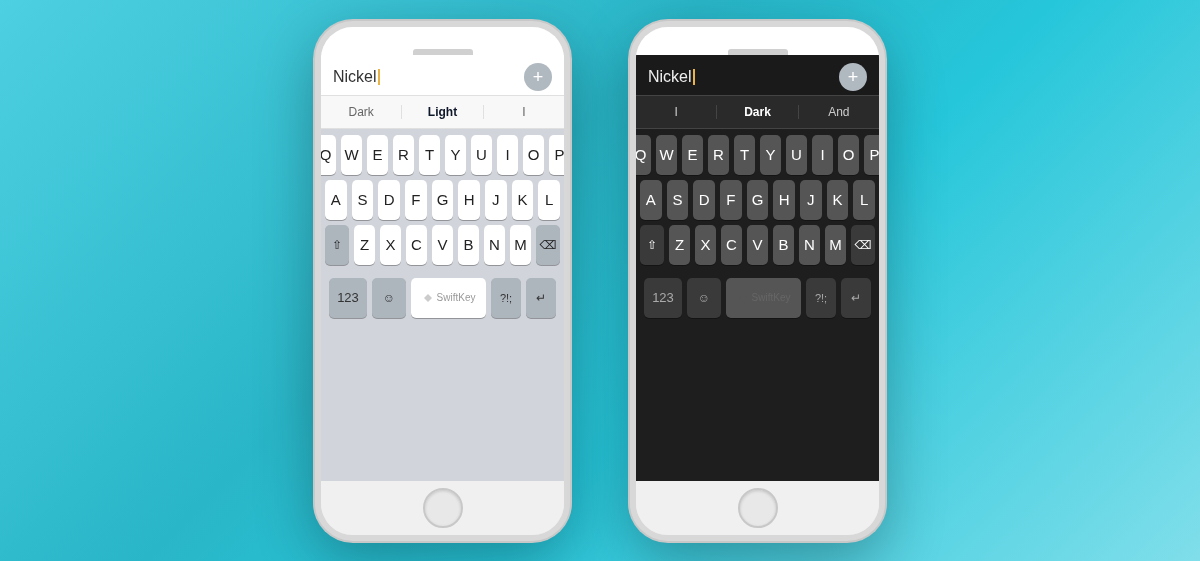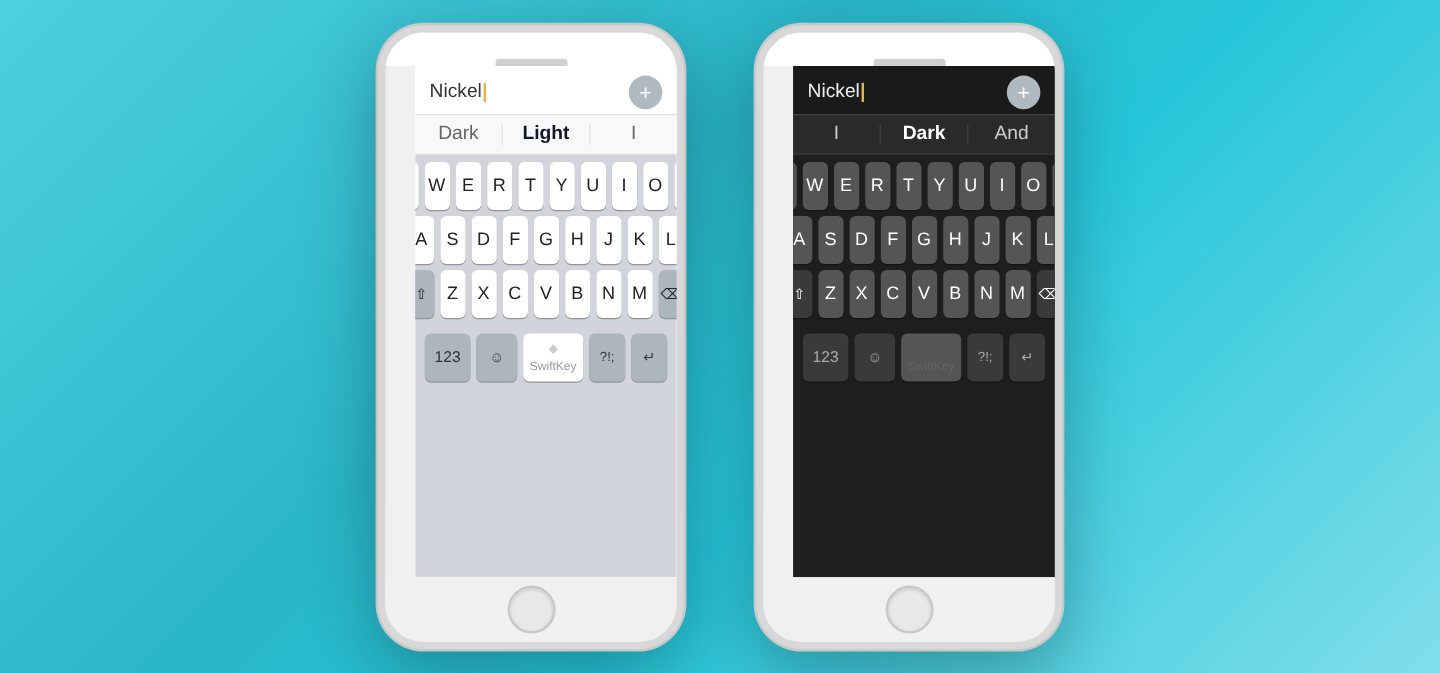--- a/index.html
+++ b/index.html
@@ -44,21 +44,20 @@
       width: 60px; height: 6px;
       background: #d0d0d0;
       border-radius: 3px 3px 0 0;
     }
 
     .phone-screen {
       flex: 1;
       display: flex;
       flex-direction: column;
       overflow: hidden;
-      margin-left: 25px;
     }
 
     
     .phone.light .phone-screen {
       background: white;
     }
 
     
     .phone.dark .phone-screen {
       background: #1a1a1a;
@@ -128,21 +127,21 @@
 
     .dark .suggestions-bar {
       background: #2a2a2a;
       border-top-color: #444;
       border-bottom-color: #444;
     }
 
     .suggestion {
       flex: 1;
       text-align: center;
-      font-size: 16px;
+      font-size: 12px;
       padding: 0 4px;
       border-right: 1px solid #e0e0e0;
     }
 
     .dark .suggestion {
       color: #ccc;
       border-right-color: #444;
     }
 
     .light .suggestion {
@@ -278,21 +277,20 @@
       background: #555;
     }
 
     .swiftkey-logo {
       display: flex;
       align-items: center;
       justify-content: center;
       gap: 3px;
       font-size: 10px;
       color: #999;
-      flex-direction: column;
     }
 
     .dark .swiftkey-logo {
       color: #666;
     }
 
     .swiftkey-icon {
       width: 12px;
       height: 12px;
     }

